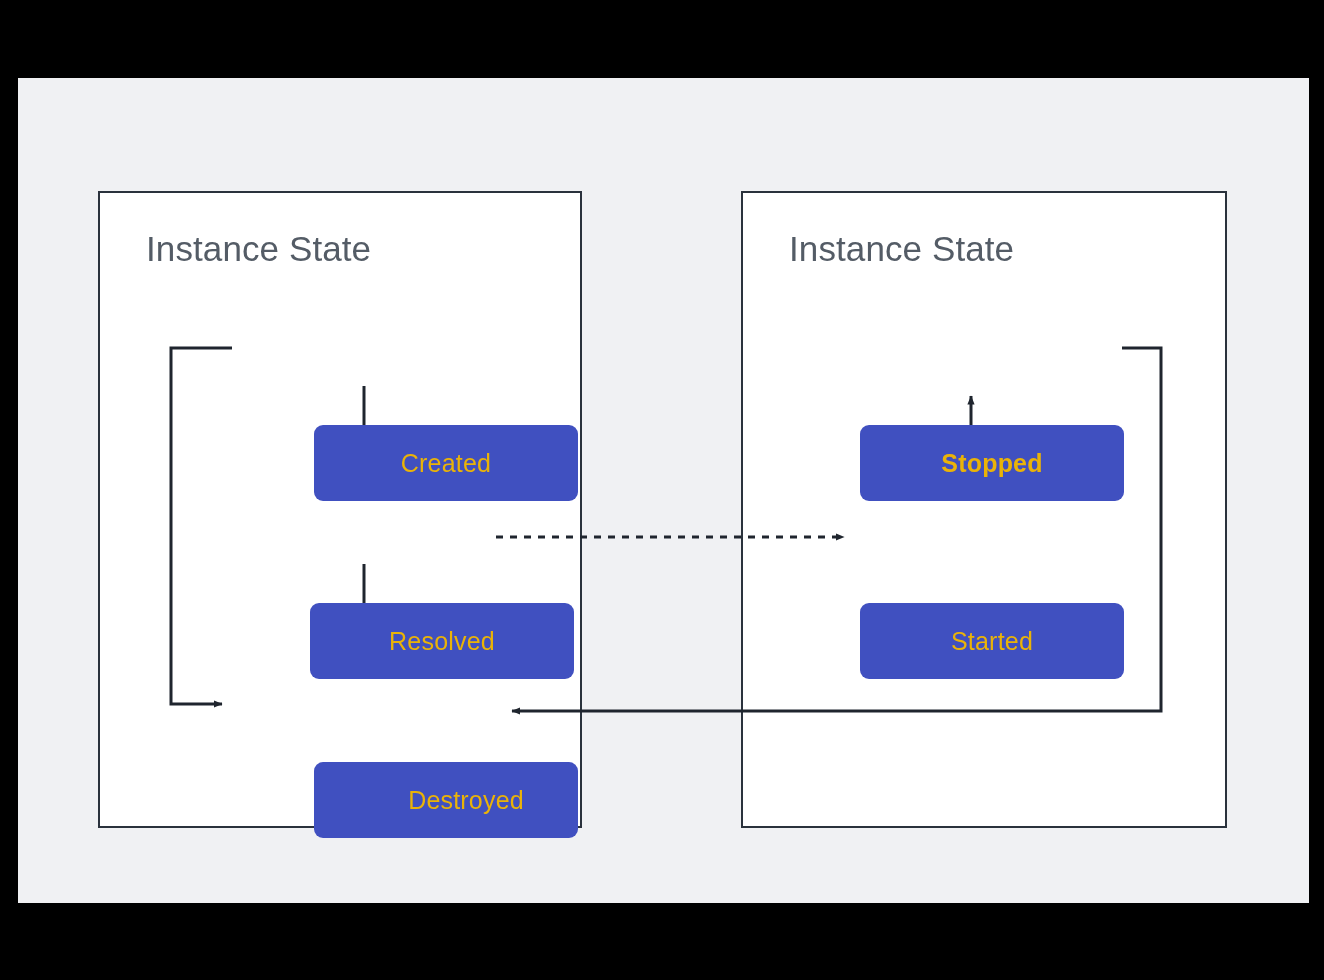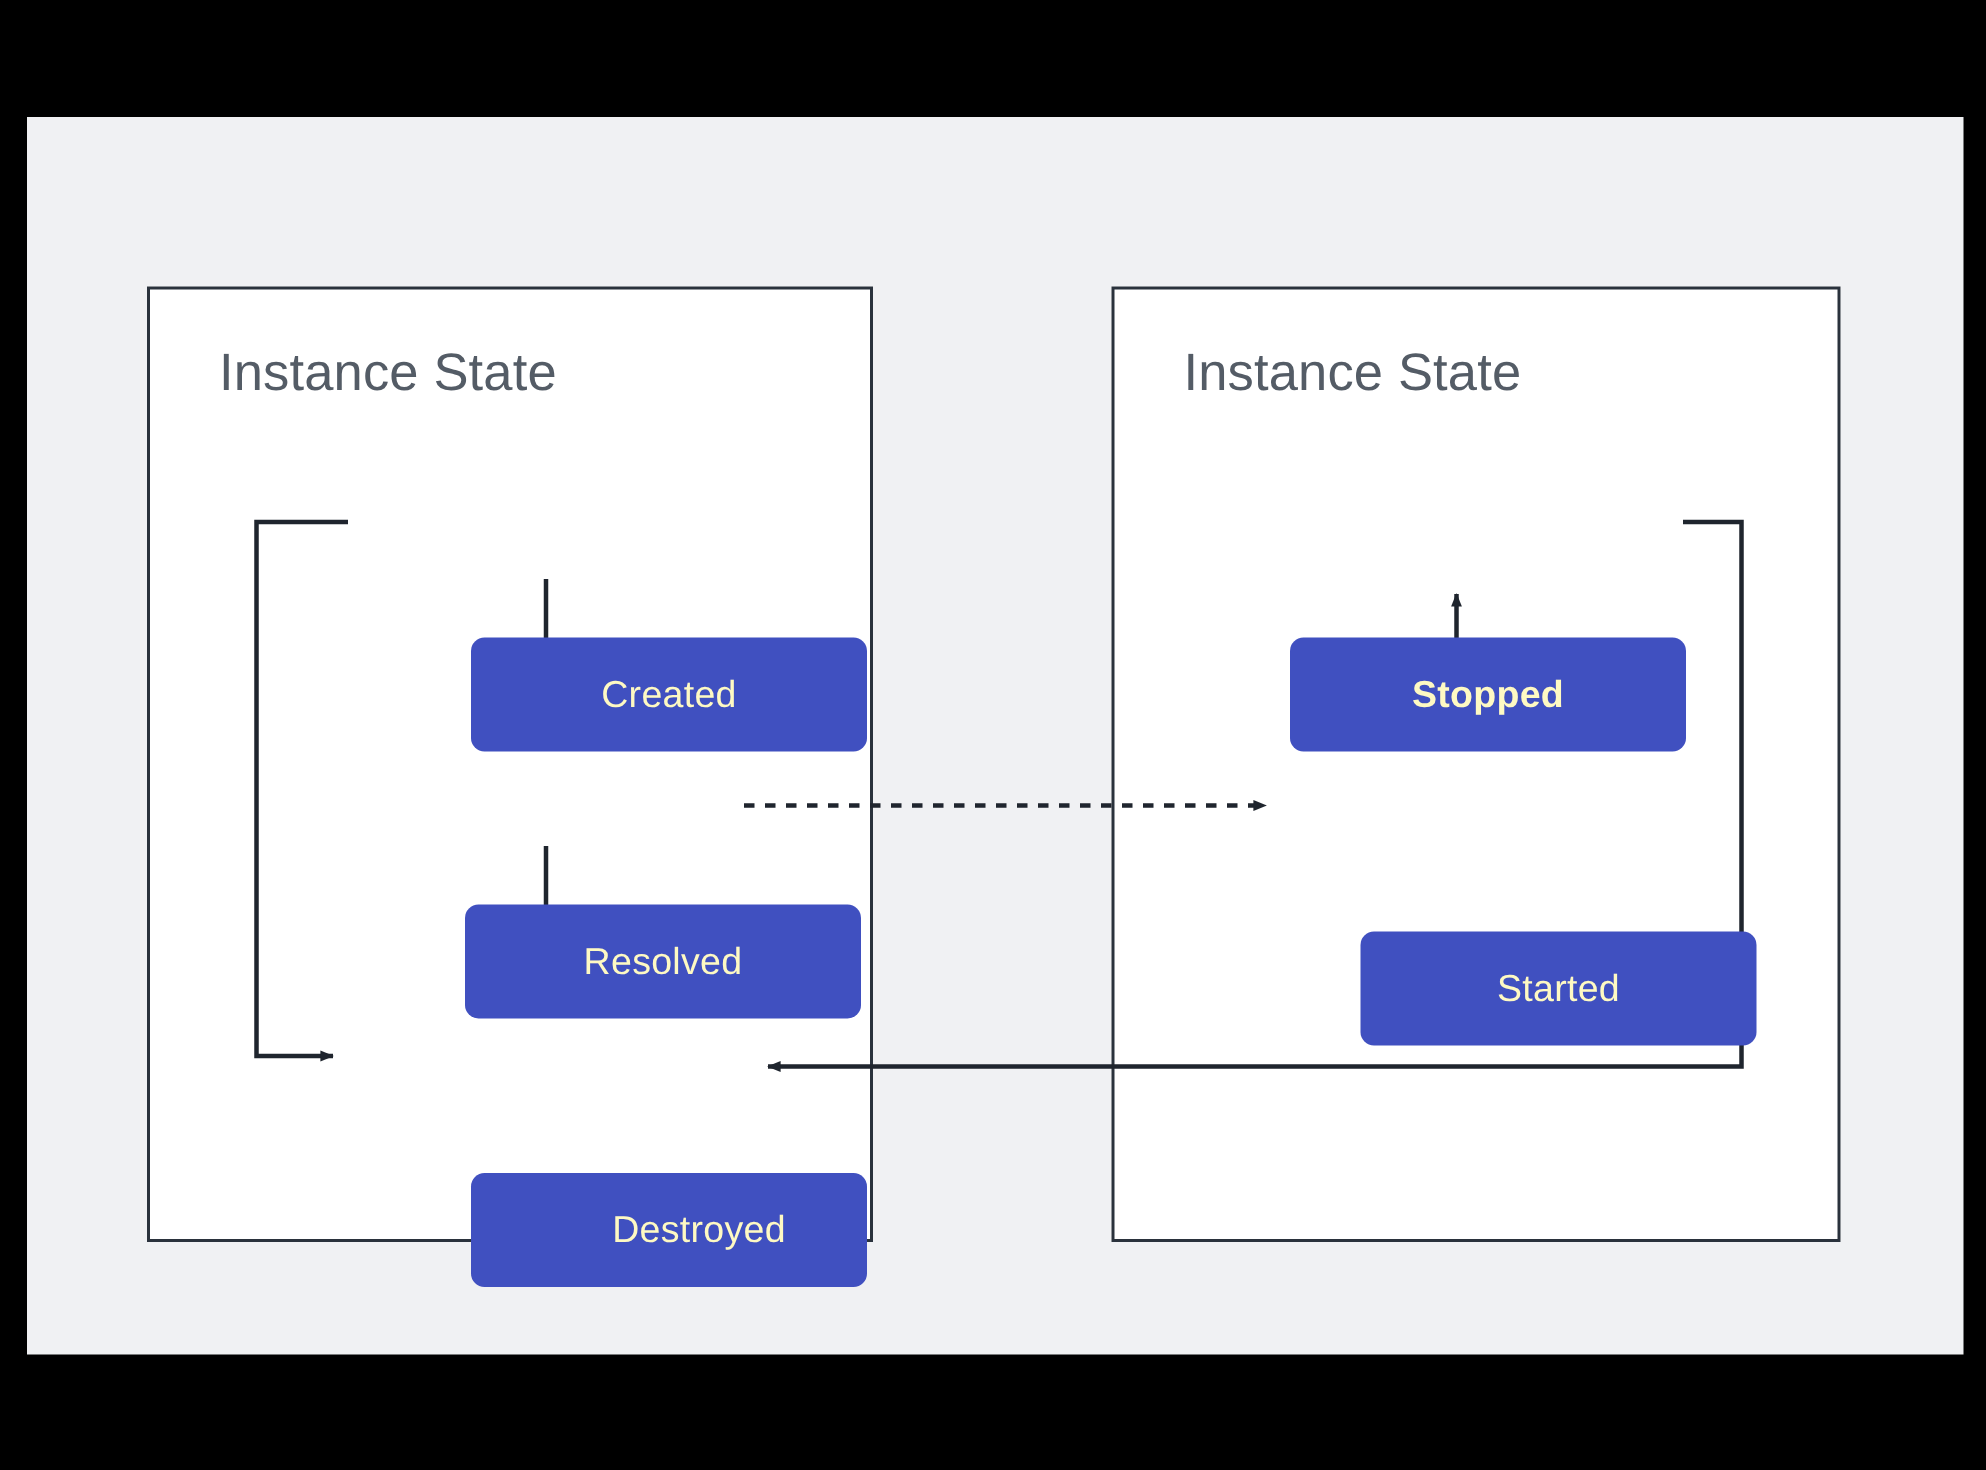--- a/index.html
+++ b/index.html
@@ -61,35 +61,35 @@
     white-space: nowrap;
   }
 
   
   .node {
     position: absolute;
     width: 264px;
     height: 76px;
     background: #4050c0;
     border-radius: 9px;
-    color: #fef9c3;
+    color: #eab308;
     font-size: 25px;
     font-weight: 400;
     display: flex;
     align-items: center;
     justify-content: center;
     letter-spacing: 0.2px;
     z-index: 3;
   }
 
   #node-created   { left: 214px; top: 232px; }
   #node-resolved  { left: 210px; top: 410px; }
-  #node-destroyed { left: 214px; top: 589px; padding-left: 40px; }
+  #node-destroyed { left: 214px; top: 569px; padding-left: 40px; }
   #node-stopped   { left: 117px; top: 232px; font-weight: bold; }
-  #node-started   { left: 117px; top: 428px; margin-left: 47px; }
+  #node-started   { left: 117px; top: 410px; }
 
   
   #edges {
     position: absolute;
     left: 0;
     top: 0;
     width: 1291px;
     height: 825px;
     z-index: 2;
     overflow: visible;

